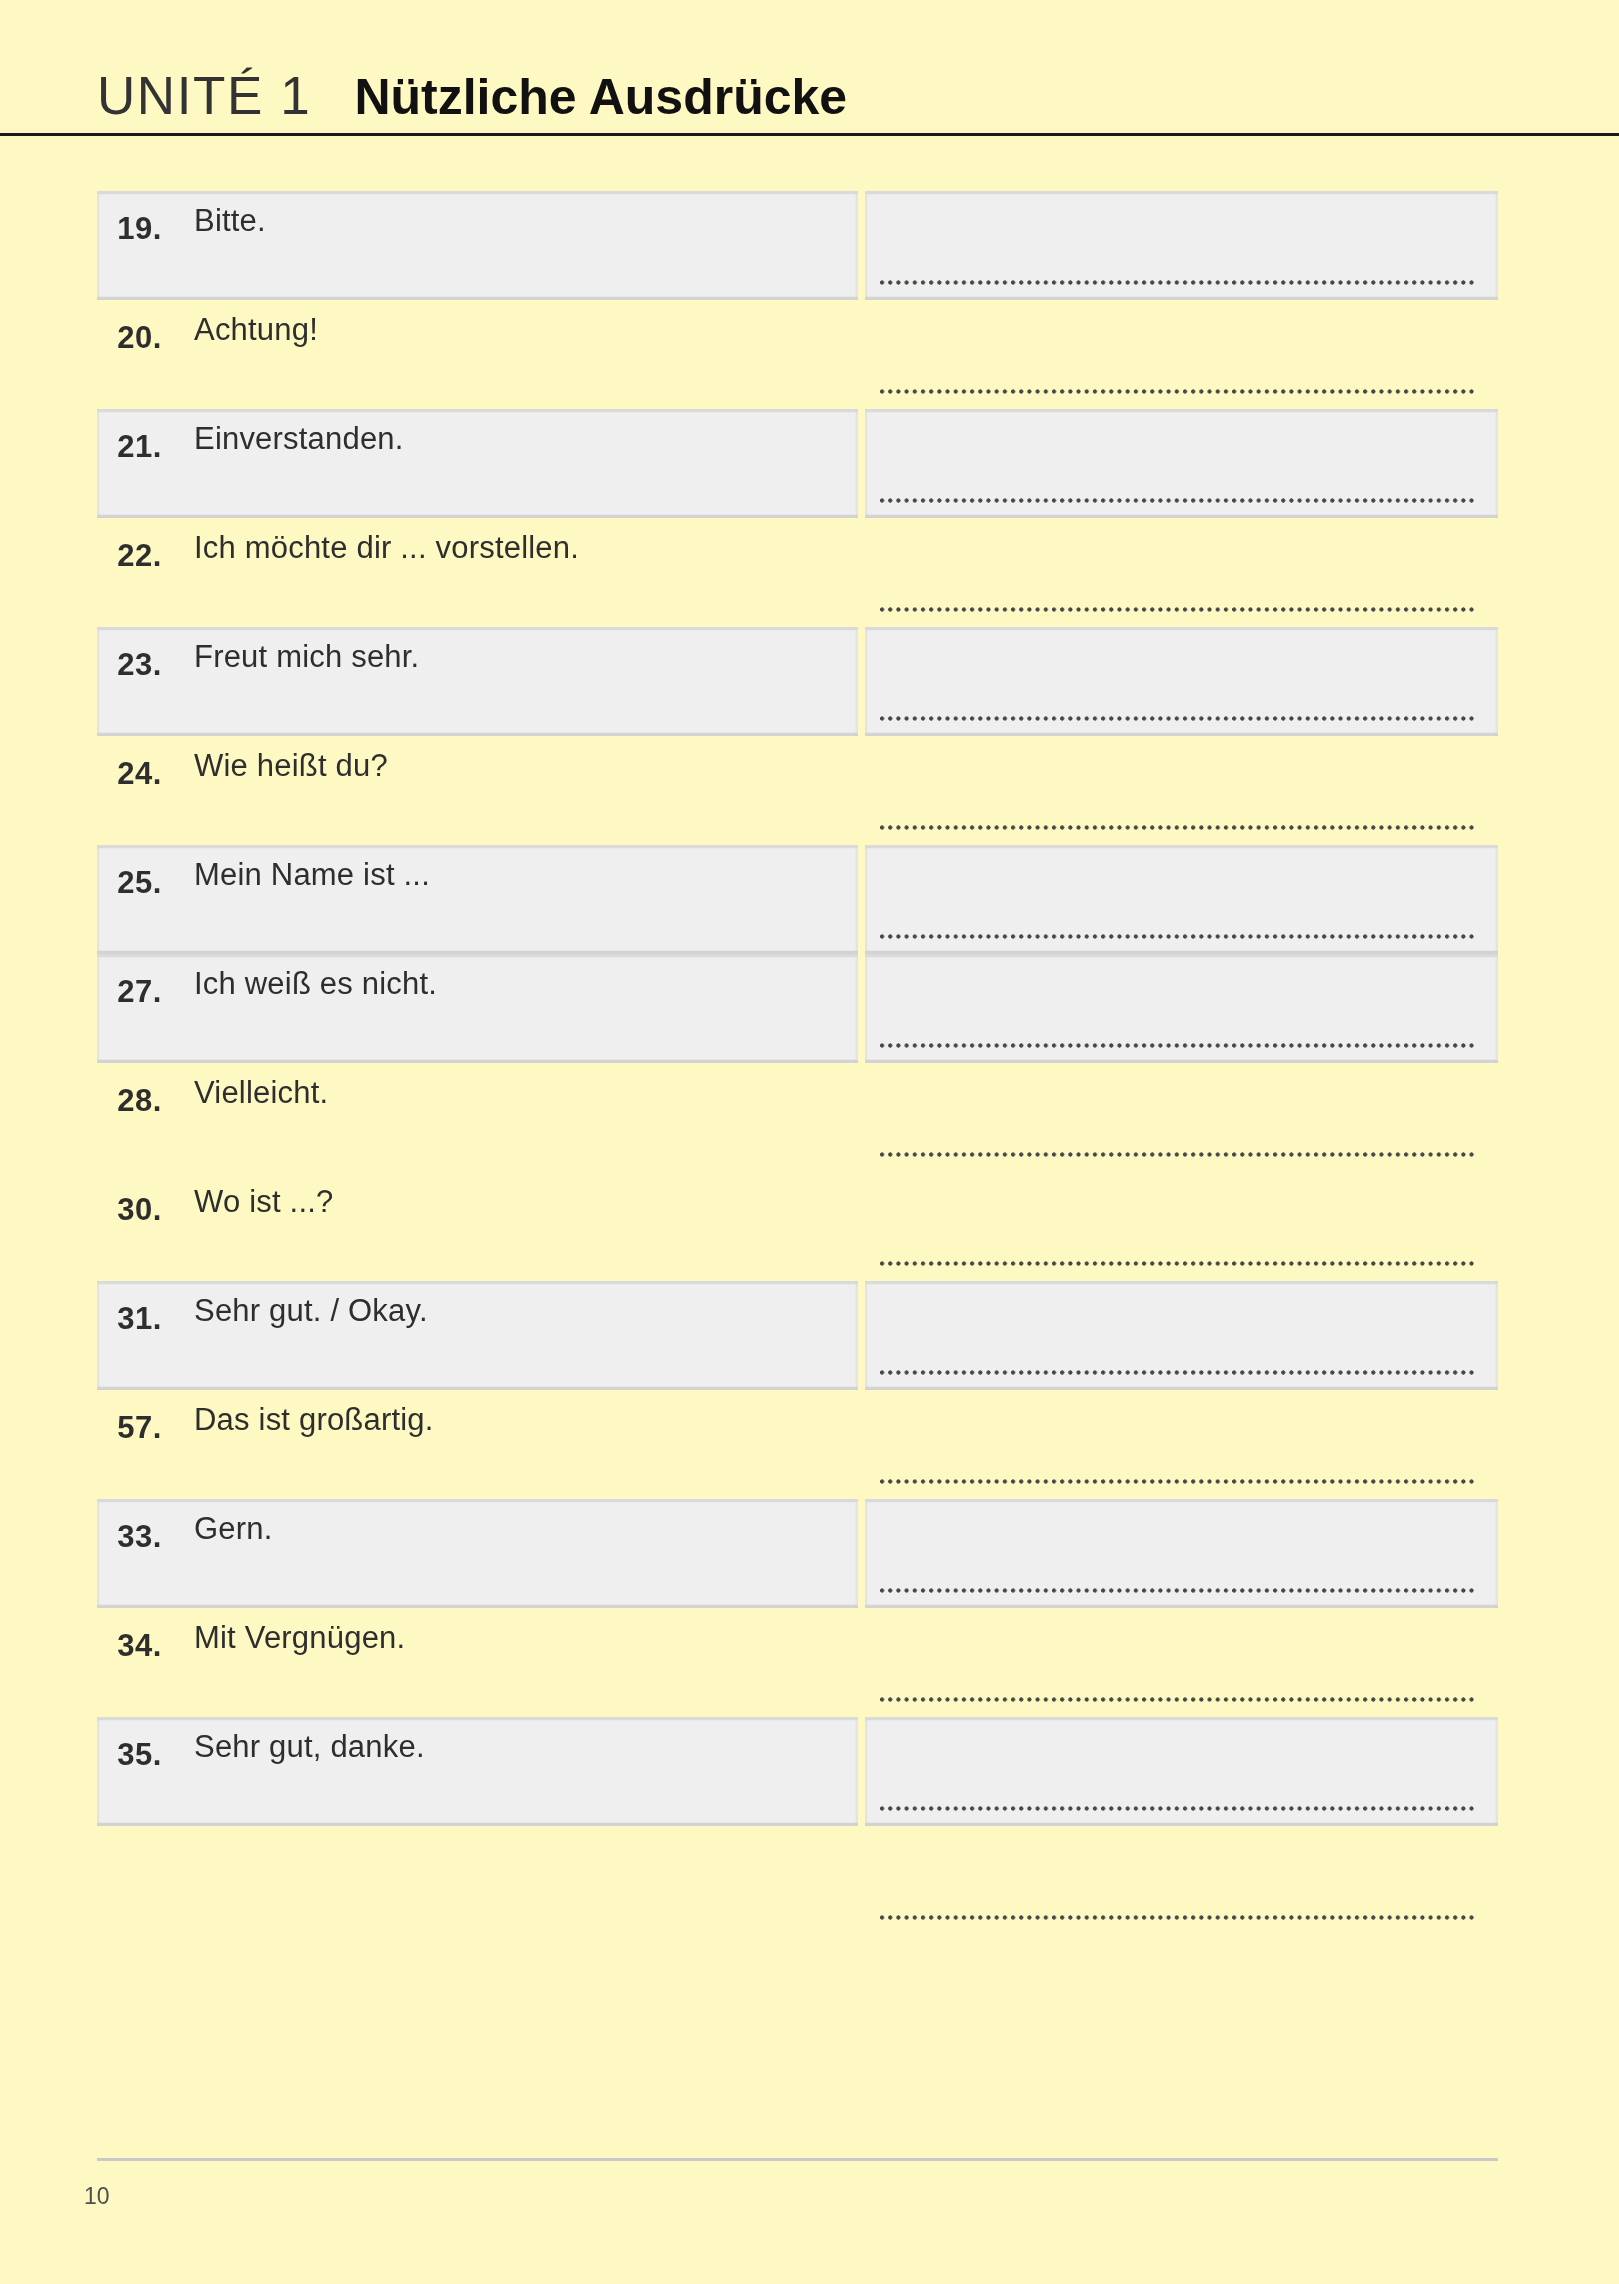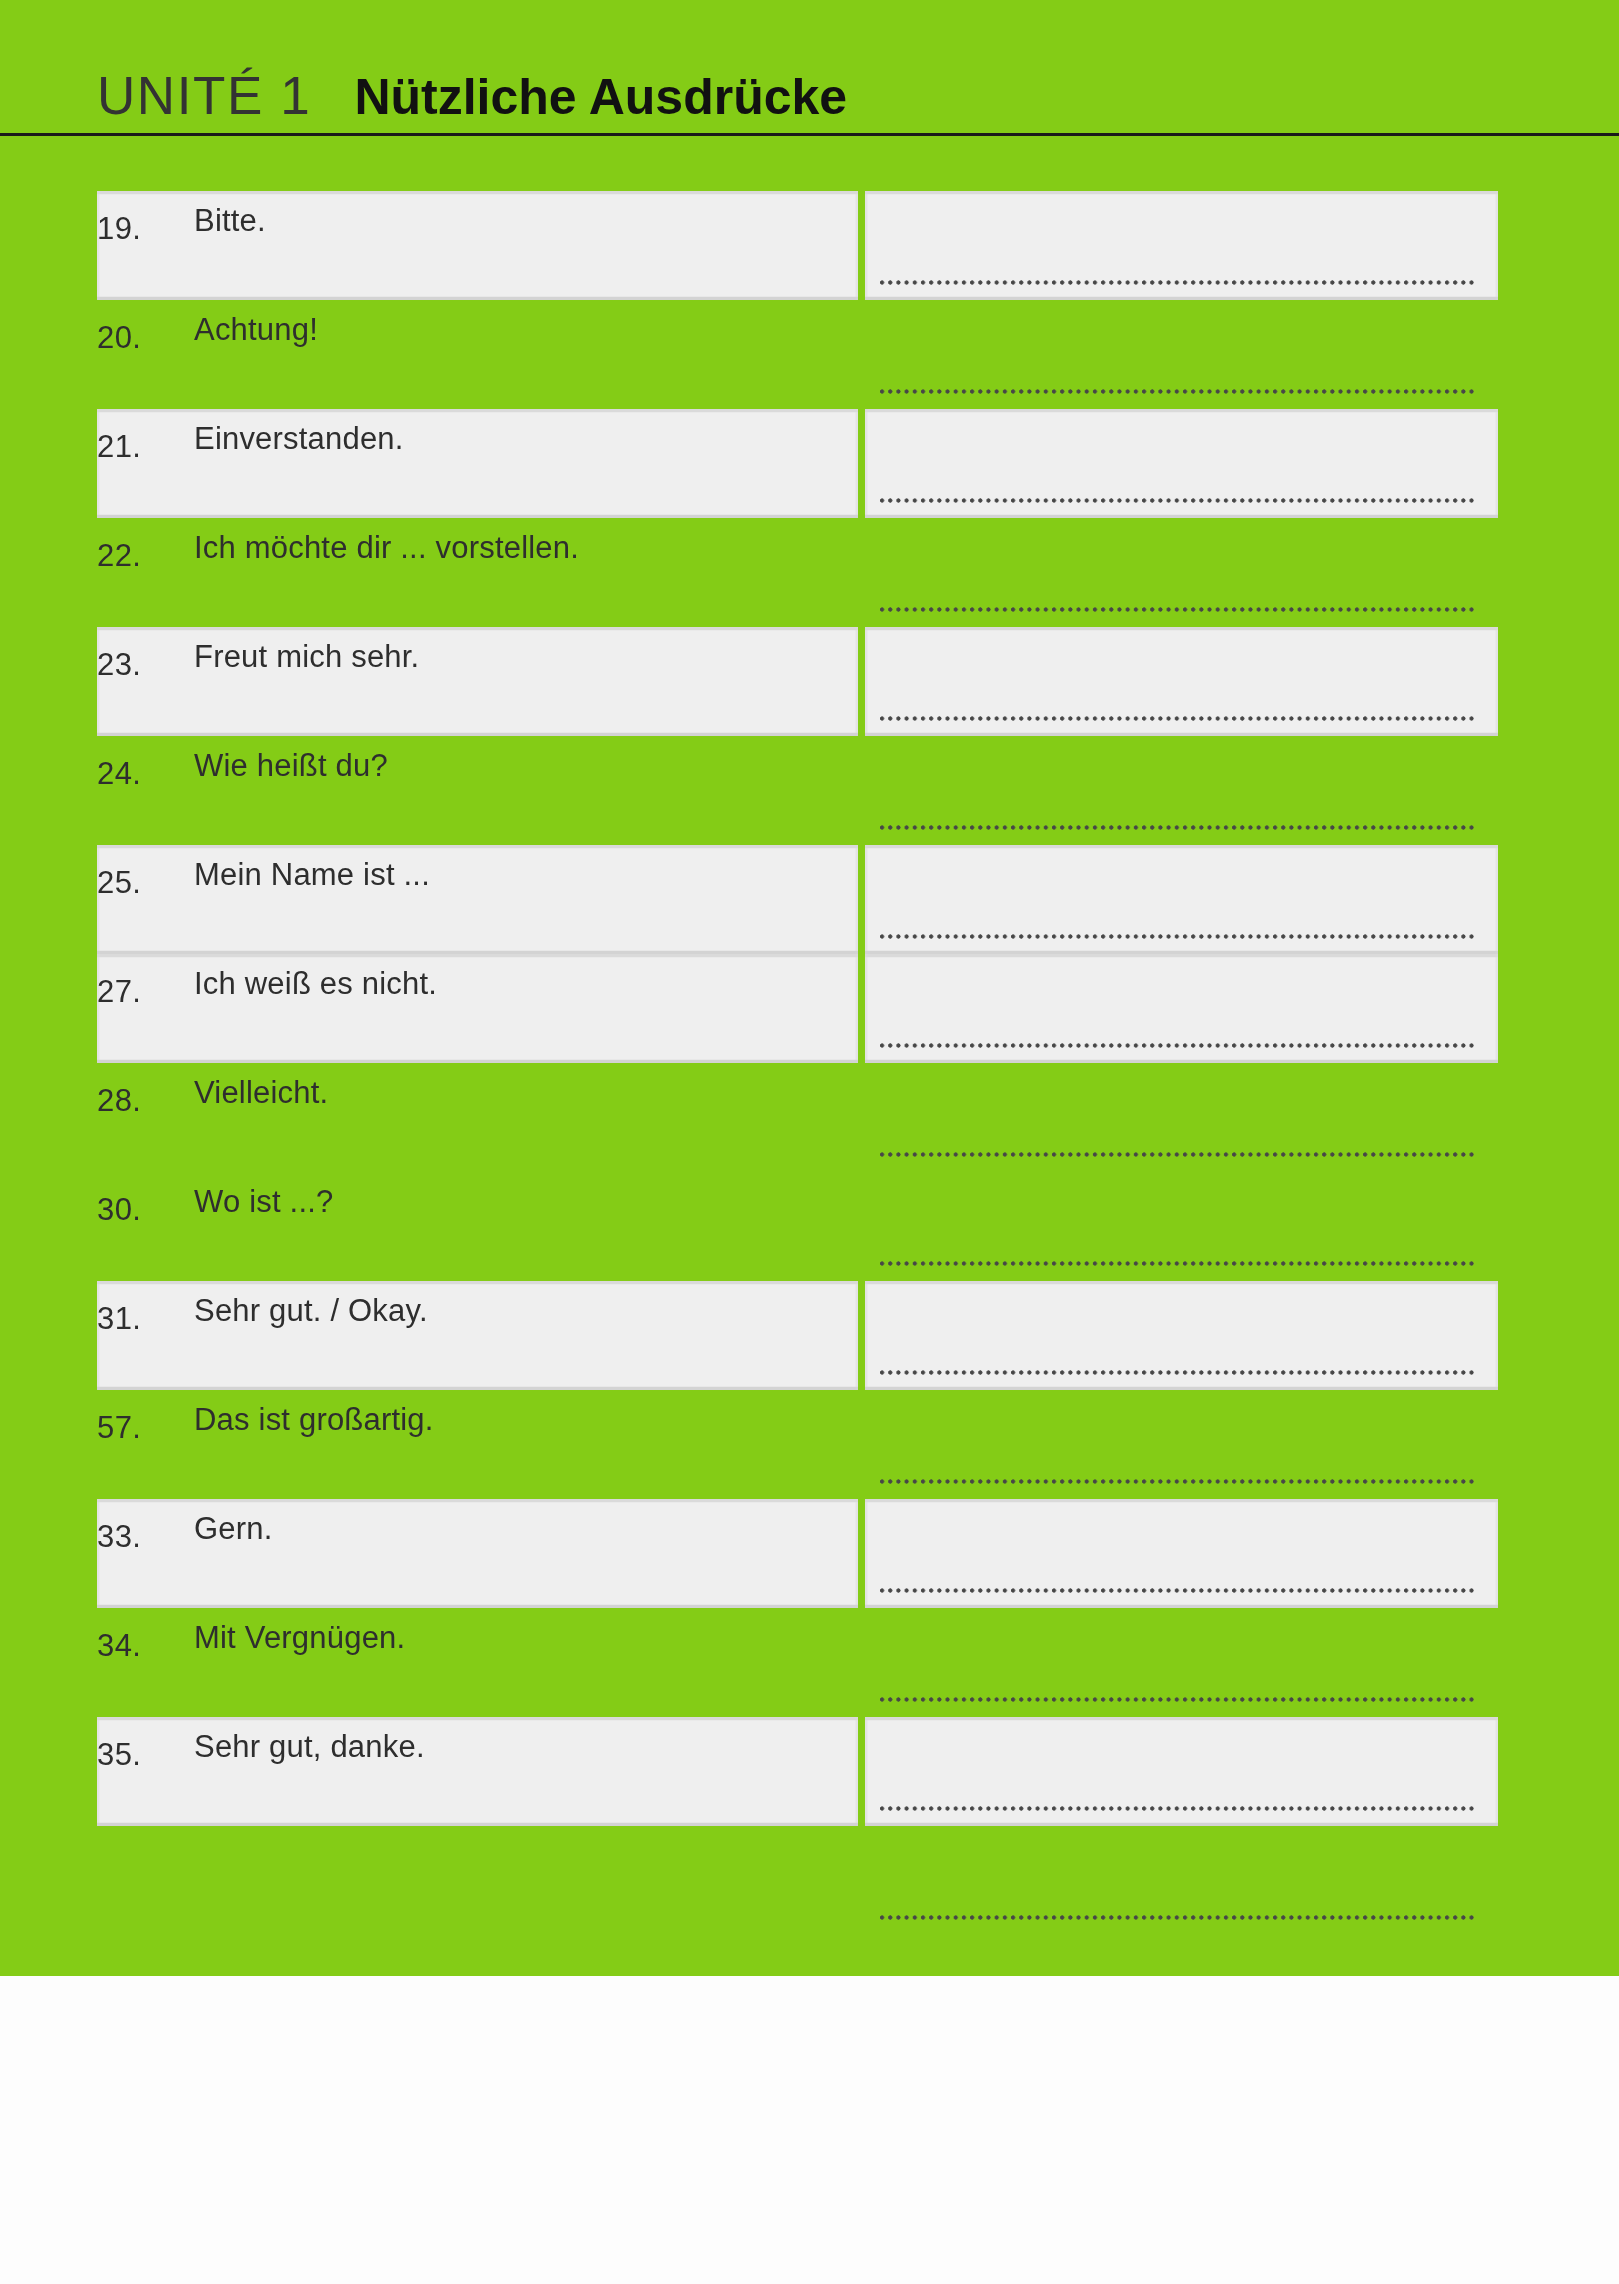--- a/index.html
+++ b/index.html
@@ -4,22 +4,22 @@
 <style>
   html, body {
     margin: 0;
     padding: 0;
     background: #fdfdfd;
     font-family: "Liberation Sans", sans-serif;
   }
   .page {
     position: relative;
     width: 1619px;
-    height: 1976px;
-    background: #84cc16;
+    height: 2284px;
+    background: #fef9c3;
     overflow: hidden;
   }
 
   
   .header {
     position: absolute;
     left: 97px;
     top: 69px;
     display: flex;
     align-items: baseline;
@@ -73,26 +73,26 @@
     background: #efefef;
     box-shadow:
       inset 0 3.2px 0 0 #dadada,
       inset 0 -3.2px 0 0 #d3d3d3,
       inset 2.4px 0 0 0 #e4e4e4,
       inset -2.4px 0 0 0 #e4e4e4;
   }
 
   .item-number {
     position: absolute;
-    left: 0;
+    left: 8px;
     top: 19px;
     width: 69px;
-    text-align: left;
+    text-align: center;
     font-size: 31px;
-    font-weight: 400;
+    font-weight: 700;
     color: #2e2e2e;
     line-height: 1.2;
     letter-spacing: 0.4px;
   }
   .item-phrase {
     position: absolute;
     left: 97px;
     top: 11px;
     font-size: 31px;
     font-weight: 300;

